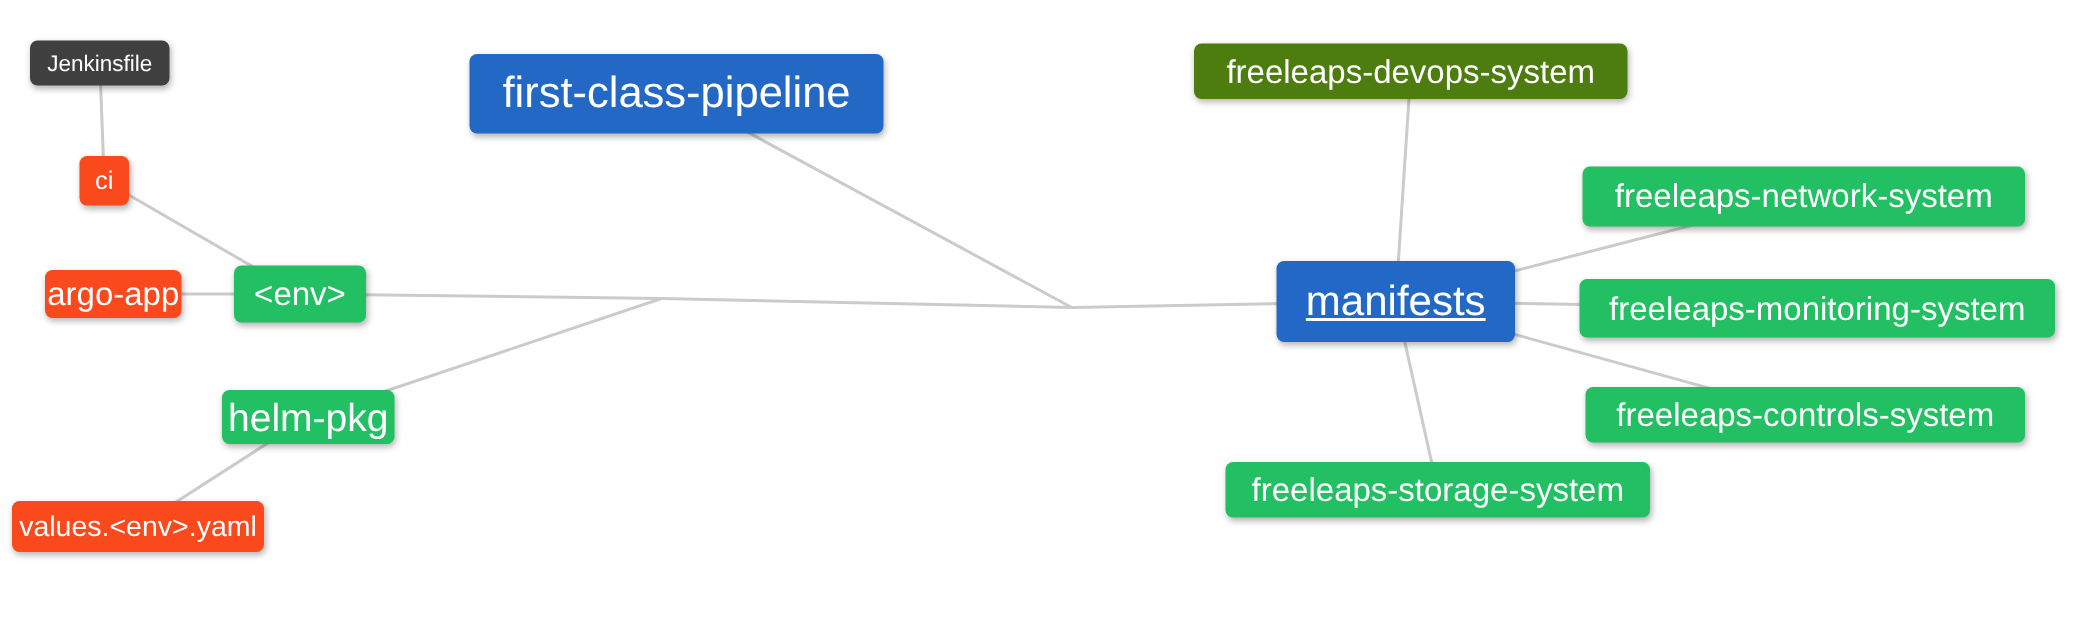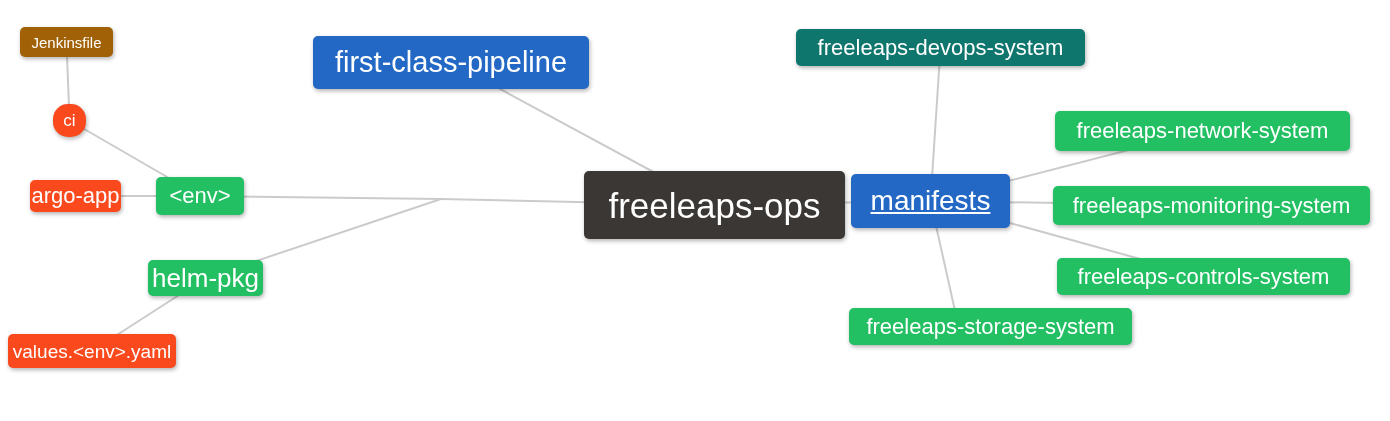--- a/index.html
+++ b/index.html
@@ -46,55 +46,52 @@
       <line x1="92" y1="351" x2="205.5" y2="278" stroke="#cbcbcb" stroke-width="2"></line>
       <line x1="451" y1="62.5" x2="714.5" y2="205" stroke="#cbcbcb" stroke-width="2"></line>
       <line x1="441" y1="199" x2="714.5" y2="205" stroke="#cbcbcb" stroke-width="2"></line>
       <line x1="714.5" y1="205" x2="930.5" y2="201" stroke="#cbcbcb" stroke-width="2"></line>
       <line x1="930.5" y1="201" x2="940.5" y2="47.5" stroke="#cbcbcb" stroke-width="2"></line>
       <line x1="930.5" y1="201" x2="1202.5" y2="131" stroke="#cbcbcb" stroke-width="2"></line>
       <line x1="930.5" y1="201" x2="1211.5" y2="205.5" stroke="#cbcbcb" stroke-width="2"></line>
       <line x1="930.5" y1="201" x2="1203.5" y2="276.5" stroke="#cbcbcb" stroke-width="2"></line>
       <line x1="930.5" y1="201" x2="958.5" y2="326.5" stroke="#cbcbcb" stroke-width="2"></line>
     </svg>
-<div class="node" style="left: 584px; top: 171px; width: 261px; height: 68px; font-size: 35px; background: rgb(59, 55, 52);">
-      <span>freeleaps-ops</span>
-    </div>
     <div class="node" style="left: 313px; top: 36px; width: 276px; height: 53px; font-size: 29px; background: rgb(34, 104, 196);">
       <span>first-class-pipeline</span>
     </div>
     <div class="node" style="left: 851px; top: 174px; width: 159px; height: 54px; font-size: 28px; background: rgb(34, 104, 196); text-decoration: underline;">
       <span>manifests</span>
     </div>
     <div class="node" style="left: 156px; top: 177px; width: 88px; height: 38px; font-size: 22px; background: rgb(34, 192, 99);">
       <span>&lt;env&gt;</span>
     </div>
     <div class="node" style="left: 148px; top: 260px; width: 115px; height: 36px; font-size: 26px; background: rgb(34, 192, 99);">
       <span>helm-pkg</span>
     </div>
-    <div class="node" style="left: 53px; top: 104px; width: 33px; height: 33px; font-size: 17px; background: rgb(250, 73, 28); border-radius: 15px;">
+    <div class="node" style="left: 53px; top: 104px; width: 33px; height: 33px; font-size: 17px; background: rgb(250, 73, 28);">
       <span>ci</span>
     </div>
     <div class="node" style="left: 30px; top: 180px; width: 91px; height: 32px; font-size: 22px; background: rgb(250, 73, 28);">
       <span>argo-app</span>
     </div>
-    <div class="node" style="left: 20px; top: 27px; width: 93px; height: 30px; font-size: 15px; background: #a16207;">
+    <div class="node" style="left: 20px; top: 27px; width: 93px; height: 30px; font-size: 15px; background: #404040;">
       <span>Jenkinsfile</span>
     </div>
     <div class="node" style="left: 8px; top: 334px; width: 168px; height: 34px; font-size: 19px; background: rgb(250, 73, 28);">
       <span>values.&lt;env&gt;.yaml</span>
     </div>
-    <div class="node" style="left: 796px; top: 29px; width: 289px; height: 37px; font-size: 22px; background: #0f766e;">
+    <div class="node" style="left: 796px; top: 29px; width: 289px; height: 37px; font-size: 22px; background: #4d7c0f;">
       <span>freeleaps-devops-system</span>
     </div>
     <div class="node" style="left: 1055px; top: 111px; width: 295px; height: 40px; font-size: 22px; background: rgb(34, 192, 99);">
       <span>freeleaps-network-system</span>
     </div>
     <div class="node" style="left: 1053px; top: 186px; width: 317px; height: 39px; font-size: 22px; background: rgb(34, 192, 99);">
       <span>freeleaps-monitoring-system</span>
     </div>
     <div class="node" style="left: 1057px; top: 258px; width: 293px; height: 37px; font-size: 22px; background: rgb(34, 192, 99);">
       <span>freeleaps-controls-system</span>
     </div>
-    <div class="node" style="left: 817px; top: 308px; width: 283px; height: 37px; font-size: 22px; background: rgb(34, 192, 99); margin-left: 32px;">
+    <div class="node" style="left: 817px; top: 308px; width: 283px; height: 37px; font-size: 22px; background: rgb(34, 192, 99);">
       <span>freeleaps-storage-system</span>
     </div>
   </div>
 
 </body></html>

